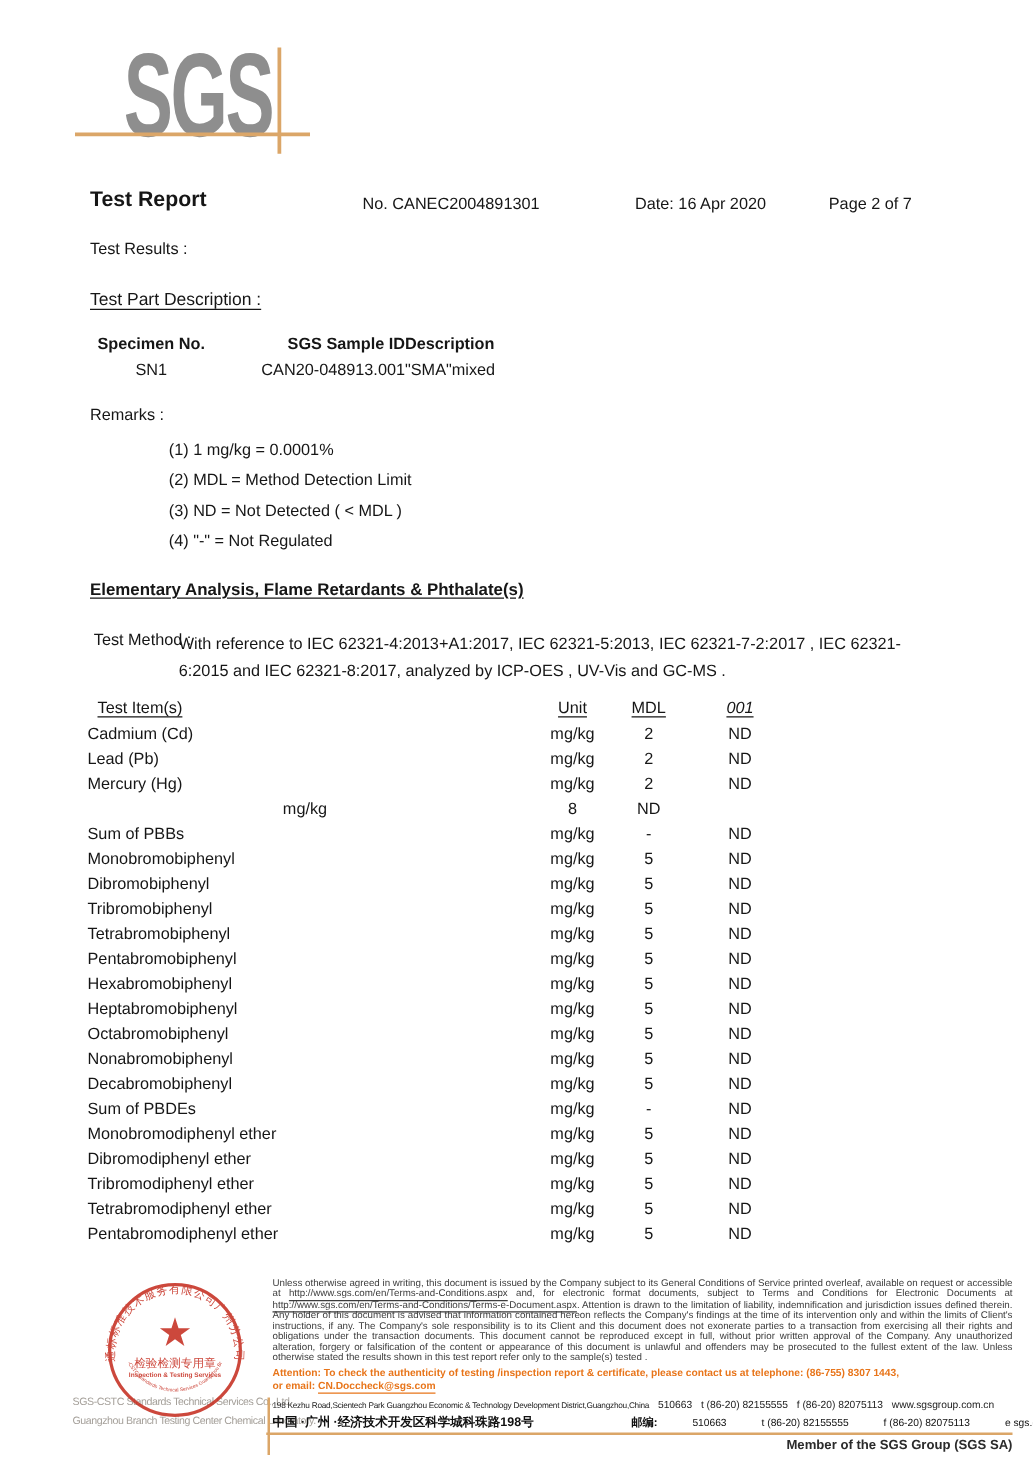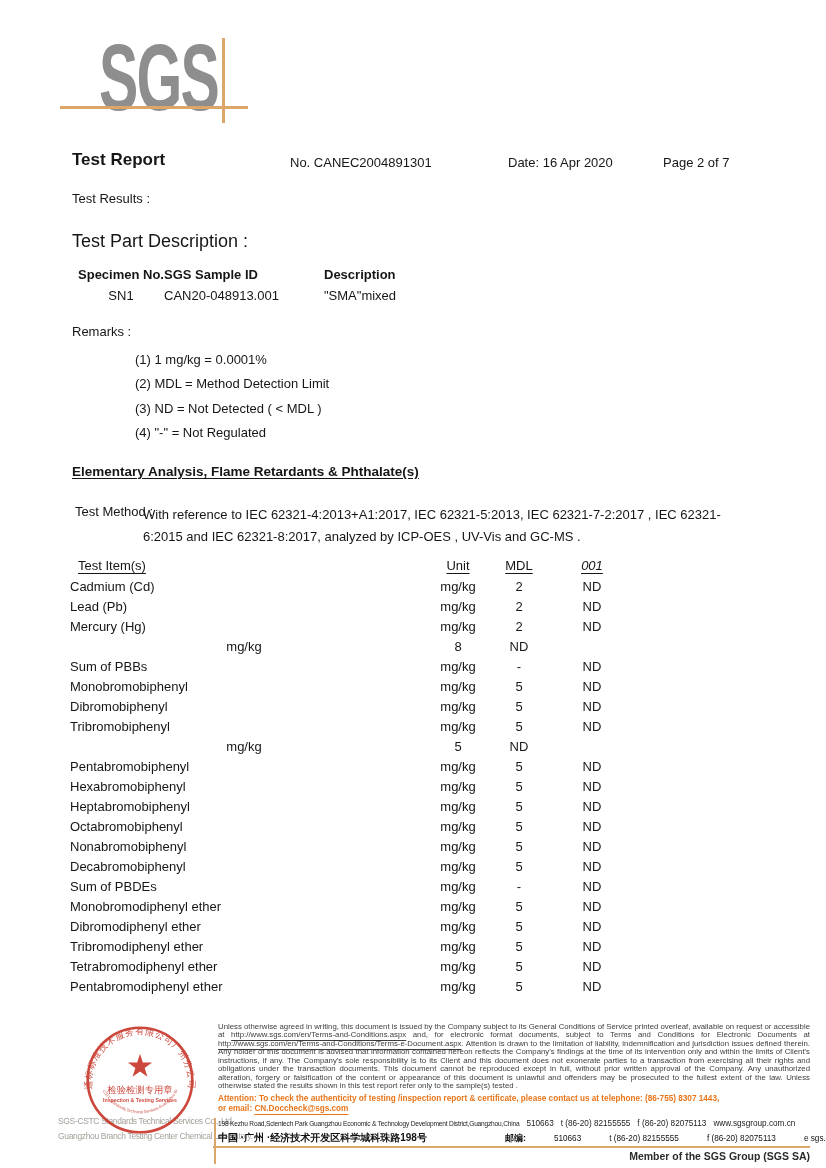--- a/index.html
+++ b/index.html
@@ -13,28 +13,28 @@
   .logo-hline{position:absolute;left:60px;top:106px;width:188px;height:3px;background:#dba668;}
   .logo-vline{position:absolute;left:222px;top:38px;width:3px;height:85px;background:#dba668;}
 
   
   .hdr-title{left:72px;top:150px;font-size:17px;font-weight:bold;}
   .hdr-no{left:290px;top:155px;font-size:13px;}
   .hdr-date{left:508px;top:155px;font-size:13px;}
   .hdr-page{left:663px;top:155px;font-size:13px;}
 
   .lbl-results{left:72px;top:191px;font-size:13px;}
-  .lbl-part{left:72px;top:231px;font-size:18px;text-underline-offset:3px;}
+  .lbl-part{left:72px;top:231px;font-size:14px;text-decoration:underline;text-underline-offset:3px;}
 
   
   .sample{left:78px;top:264px;font-size:13px;}
   .s-row{display:grid;grid-template-columns:86px 160px 180px;line-height:21px;}
   .s-h span{font-weight:bold;}
   .s-c1{text-align:center;}
-  .s-c2{text-align:left;}
+  .s-c2{text-align:right;}
   .s-c3{text-align:left;}
 
   .lbl-remarks{left:72px;top:324px;font-size:13px;}
   .remarks{left:135px;top:348px;font-size:13px;line-height:24.3px;}
 
   .heading{left:72px;top:464px;font-size:13.5px;font-weight:bold;
            text-decoration:underline;text-underline-offset:2px;}
 
   .tm-label{left:75px;top:504px;font-size:13px;}
   .tm-text{left:143px;top:504px;width:606px;font-size:13px;line-height:21.5px;}
@@ -161,20 +161,21 @@
           <span class="c-mdl">5</span>
           <span class="c-val">ND</span>
         </div>
         <div class="r-row">
           <span class="c-item">Tribromobiphenyl</span>
           <span class="c-unit">mg/kg</span>
           <span class="c-mdl">5</span>
           <span class="c-val">ND</span>
         </div>
         <div class="r-row">
+          <span class="c-item">Tetrabromobiphenyl</span>
           <span class="c-unit">mg/kg</span>
           <span class="c-mdl">5</span>
           <span class="c-val">ND</span>
         </div>
         <div class="r-row">
           <span class="c-item">Pentabromobiphenyl</span>
           <span class="c-unit">mg/kg</span>
           <span class="c-mdl">5</span>
           <span class="c-val">ND</span>
         </div>

